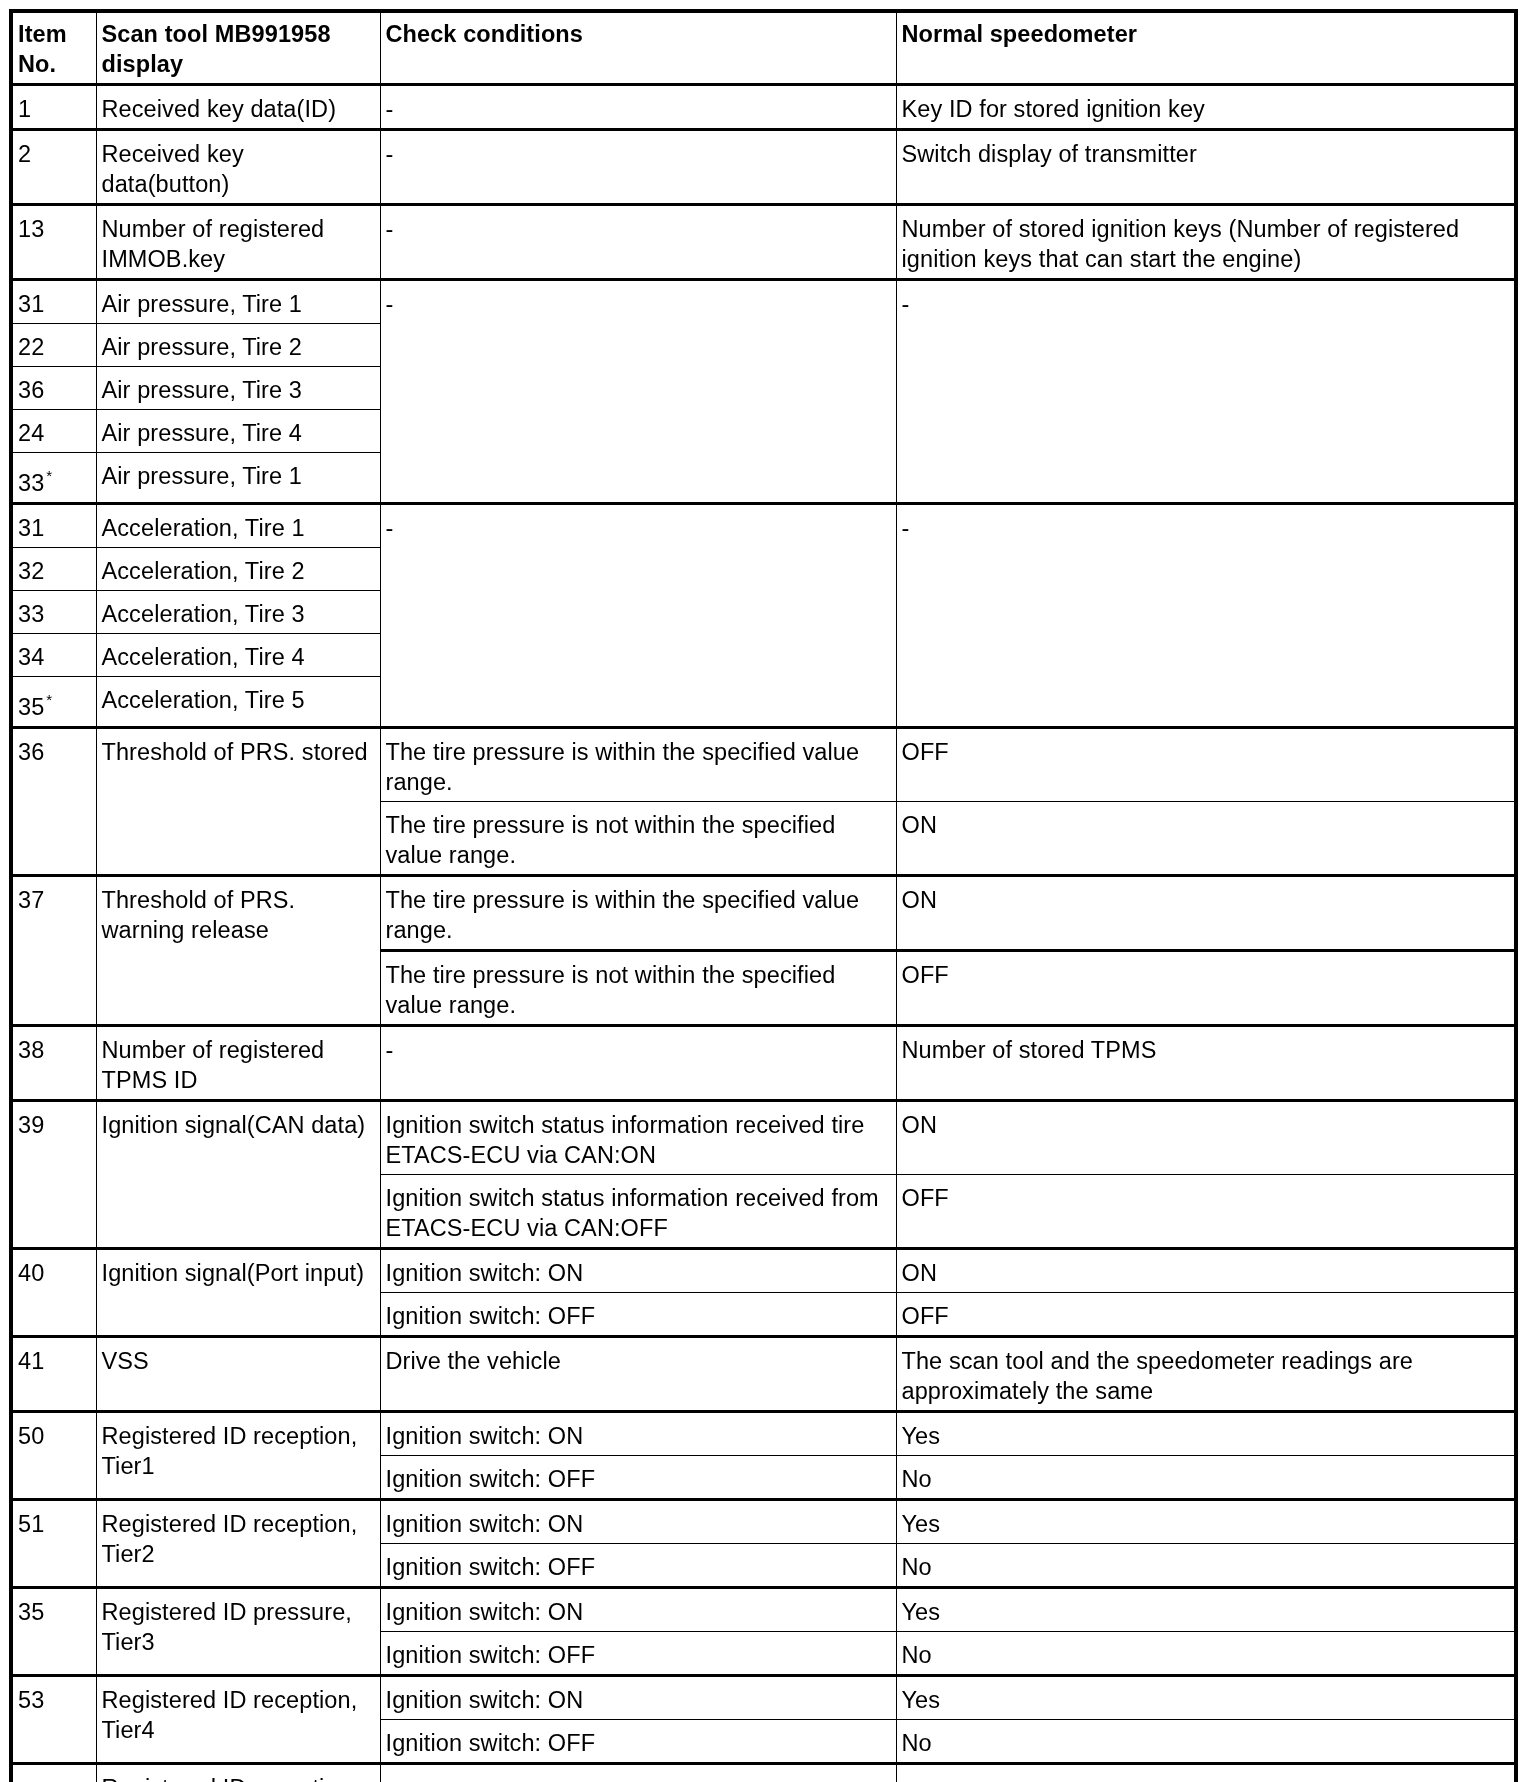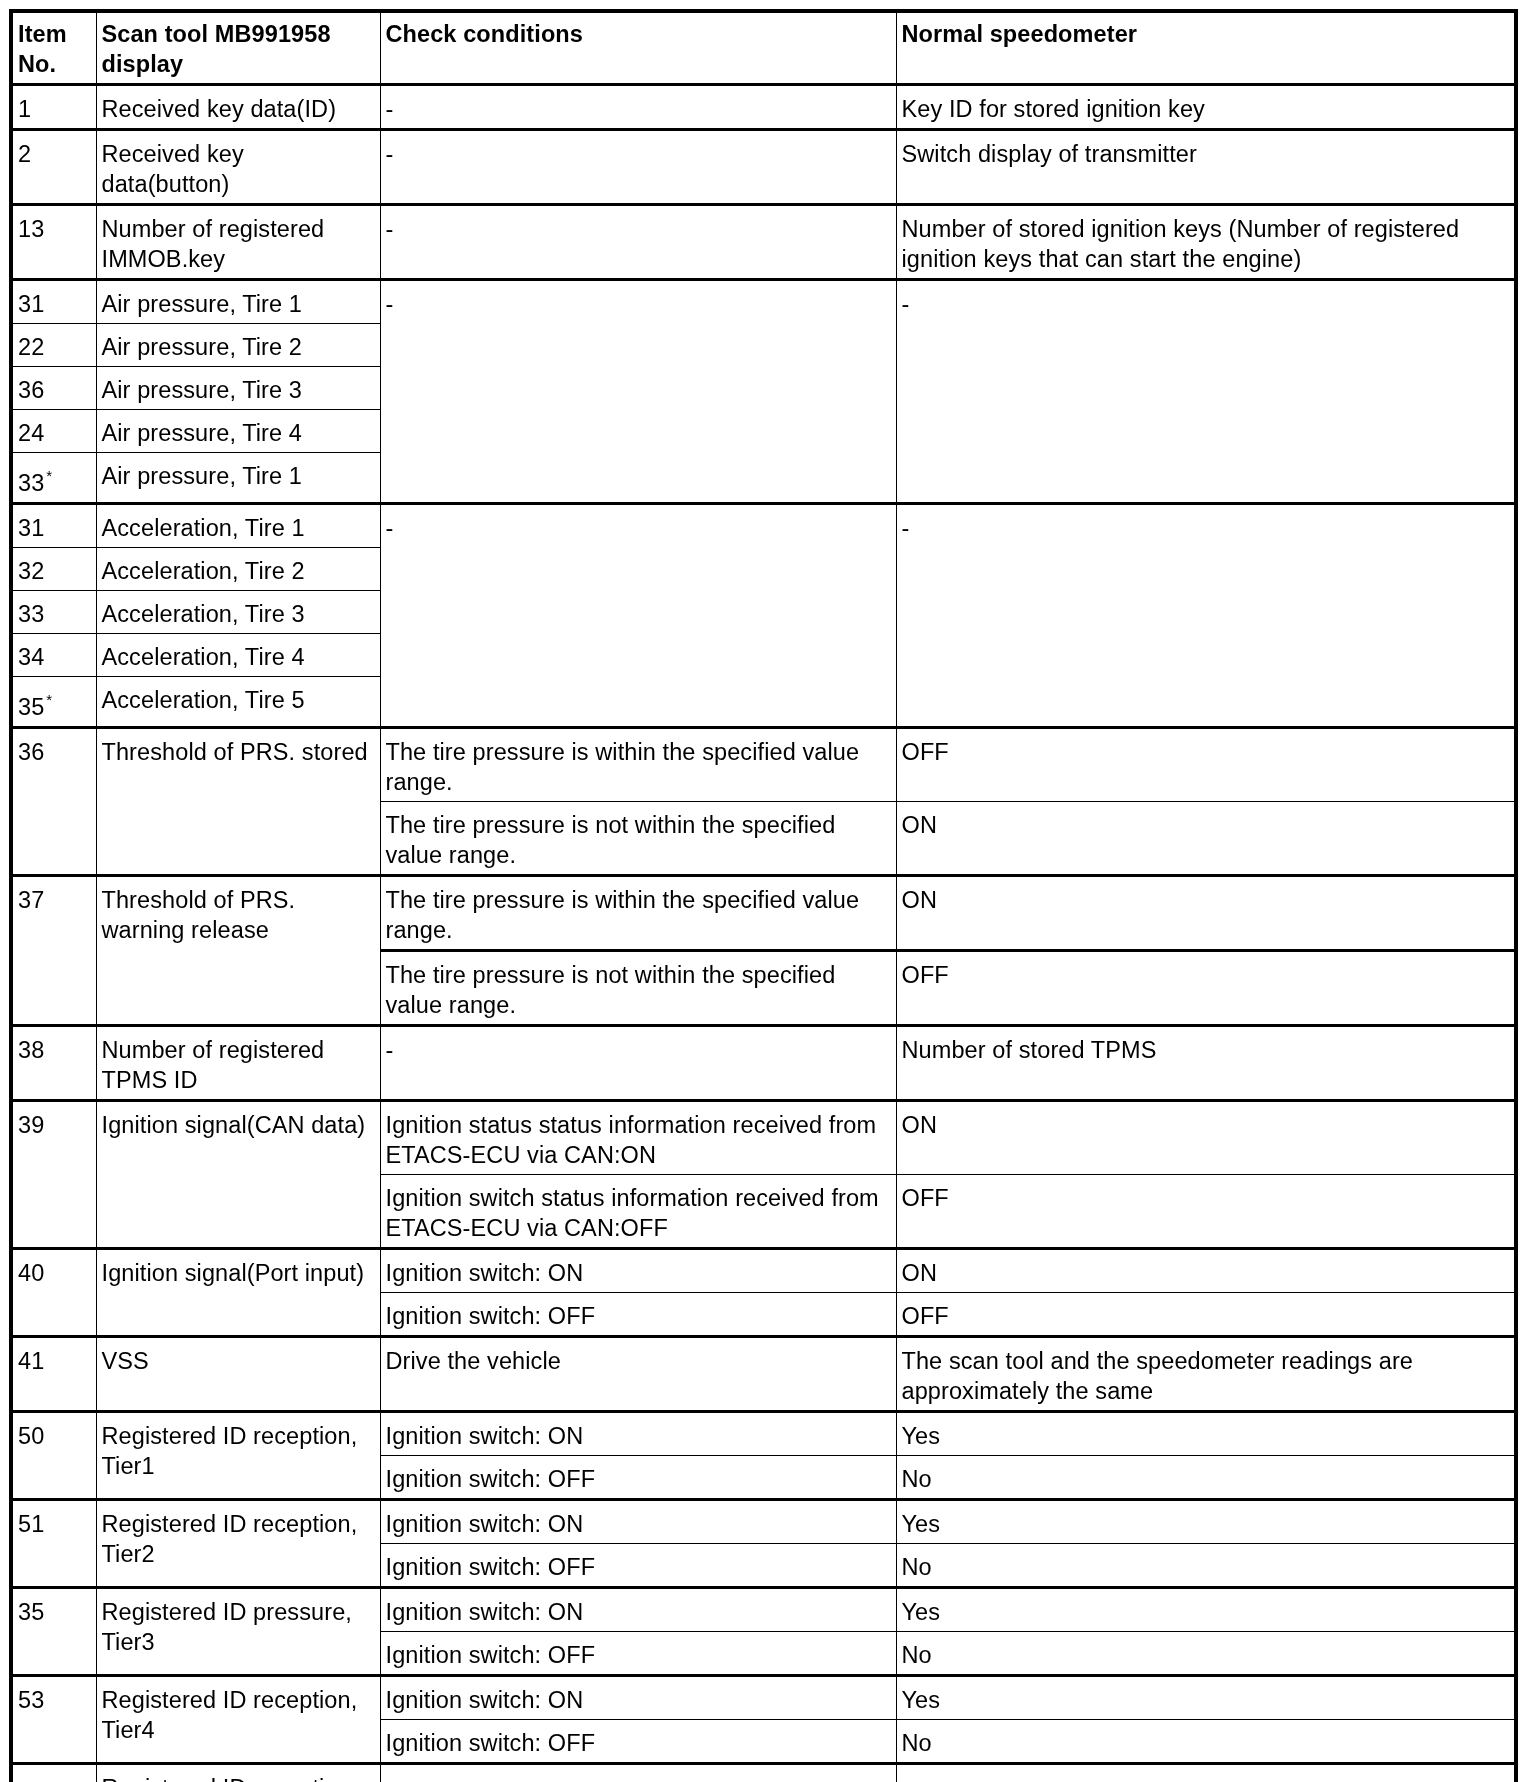--- a/index.html
+++ b/index.html
@@ -143,21 +143,21 @@
     <tr class="group-start" style="height:73px">
       <td><span>38</span></td>
       <td>Number of registered TPMS ID</td>
       <td>-</td>
       <td>Number of stored TPMS</td>
     </tr>
 
     <tr class="group-start" style="height:73px">
       <td rowspan="2"><span>39</span></td>
       <td rowspan="2">Ignition signal(CAN data)</td>
-      <td>Ignition status status information received from ETACS-ECU via CAN:ON</td>
+      <td>Ignition switch status information received tire ETACS-ECU via CAN:ON</td>
       <td>ON</td>
     </tr>
     <tr style="height:72px">
       <td>Ignition switch status information received from ETACS-ECU via CAN:OFF</td>
       <td>OFF</td>
     </tr>
 
     <tr class="group-start" style="height:43px">
       <td rowspan="2"><span>40</span></td>
       <td rowspan="2">Ignition signal(Port input)</td>

